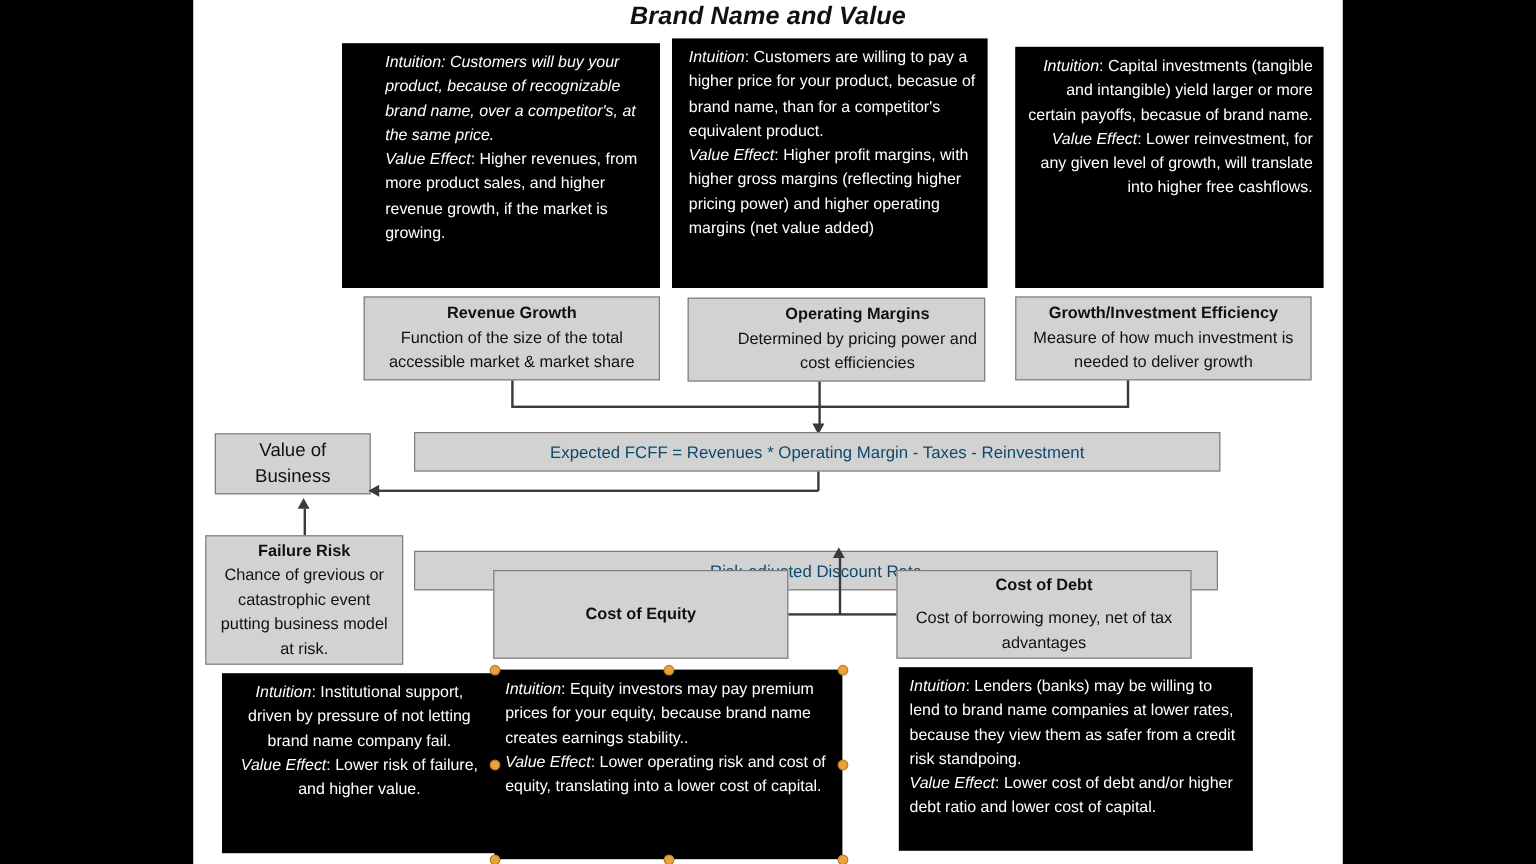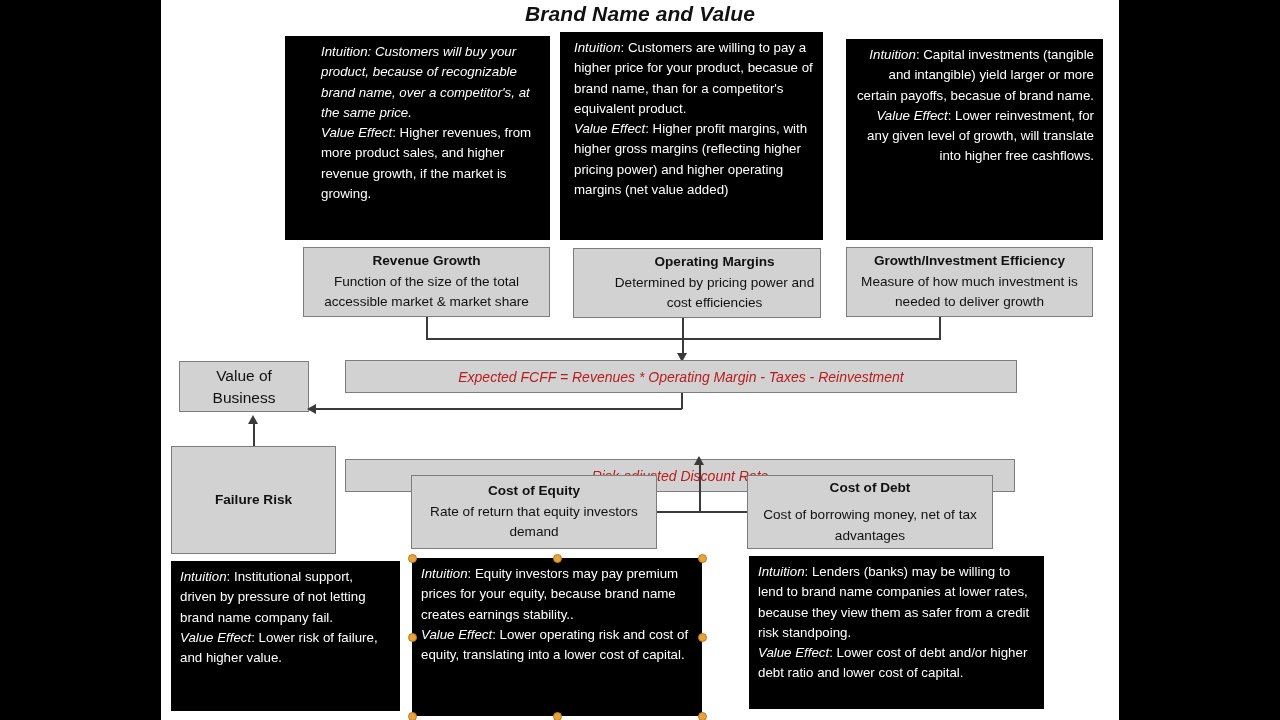--- a/index.html
+++ b/index.html
@@ -44,23 +44,23 @@
     color:#111;text-align:center;
     font-size:13.6px;line-height:20.5px;
     display:flex;flex-direction:column;justify-content:center;
     padding:2px 5px;
   }
   .gray-box .hd{font-weight:bold;}
 
   .gray-wide{
     position:absolute;box-sizing:border-box;
     background:#d2d2d2;border:1.4px solid #7d7d7d;
-    color:#b91c1c;text-align:center;
+    color:#0c4a6e;text-align:center;
     font-size:14px;
-    display:flex;align-items:center;justify-content:center;font-style:italic;
+    display:flex;align-items:center;justify-content:center;
   }
 
   
   .ln{position:absolute;background:#3a3a3a;}
   .lnh{height:1.6px;}
   .lnv{width:1.6px;}
 
   .arrow{position:absolute;width:0;height:0;}
   .arrow.down{border-left:5px solid transparent;border-right:5px solid transparent;border-top:9px solid #3a3a3a;}
   .arrow.up{border-left:5px solid transparent;border-right:5px solid transparent;border-bottom:9px solid #3a3a3a;}
@@ -148,37 +148,37 @@
 
     <div class="gray-wide" style="left:184px;top:423px;width:670px;height:33px;margin-top:36px;">
       <span>Risk-adjusted Discount Rate</span>
     </div>
 
     <div class="ln lnv" style="left:92px;top:424px;height:22px;"></div>
     <div class="arrow up" style="left:87px;top:415px;"></div>
 
     <div class="gray-box" style="left:10px;top:446px;width:165px;height:108px;">
       <div class="hd">Failure Risk</div>
+      <div>Chance of grevious or catastrophic event putting business model at risk.</div>
     </div>
 
     <div class="gray-box" style="left:250px;top:475px;width:246px;height:74px;">
       <div class="hd">Cost of Equity</div>
-      <div>Rate of return that equity investors demand</div>
     </div>
 
     <div class="gray-box" style="left:586px;top:475px;width:246px;height:74px;justify-content:space-between;">
       <div class="hd">Cost of Debt</div>
       <div>Cost of borrowing money, net of tax advantages</div>
     </div>
 
     <div class="ln lnh" style="left:496px;top:511px;width:90px;"></div>
     <div class="ln lnv" style="left:538px;top:465px;height:47px;"></div>
     <div class="arrow up" style="left:533px;top:456px;"></div>
 
-    <div class="black-box" style="left:10px;top:561px;width:229px;height:150px;">
+    <div class="black-box" style="left:24px;top:561px;width:229px;height:150px;text-align:center;">
       <div>
         <span class="lbl">Intuition</span><span>: Institutional support, driven by pressure of not letting brand name company fail.</span>
       </div>
       <div>
         <span class="lbl">Value Effect</span><span>: Lower risk of failure, and higher value.</span>
       </div>
     </div>
 
     <div class="black-box" style="left:251px;top:558px;width:290px;height:158px;">
       <div>

